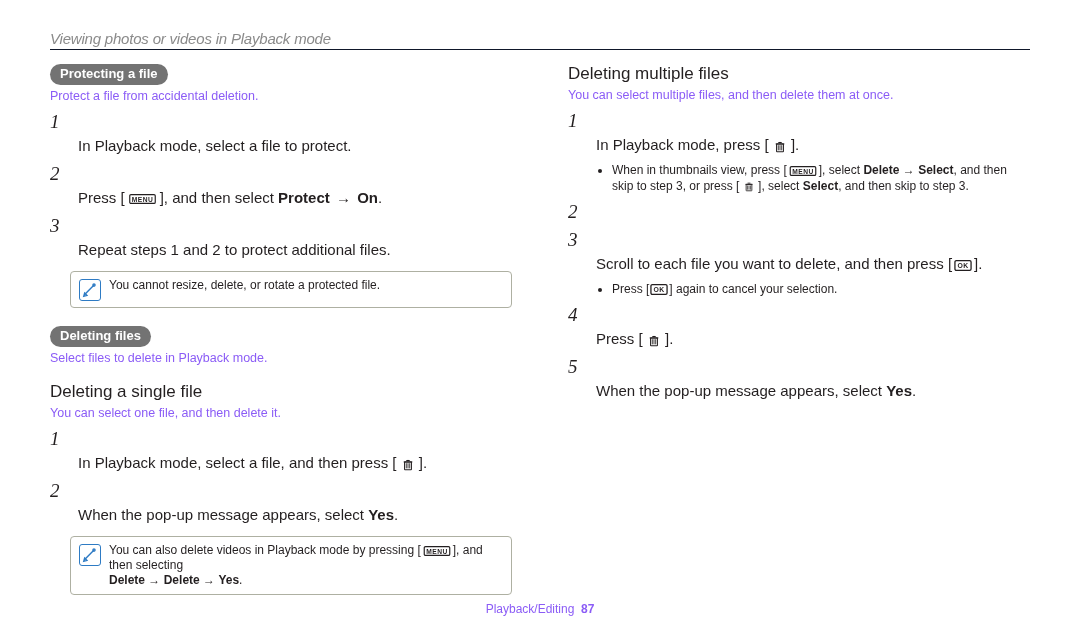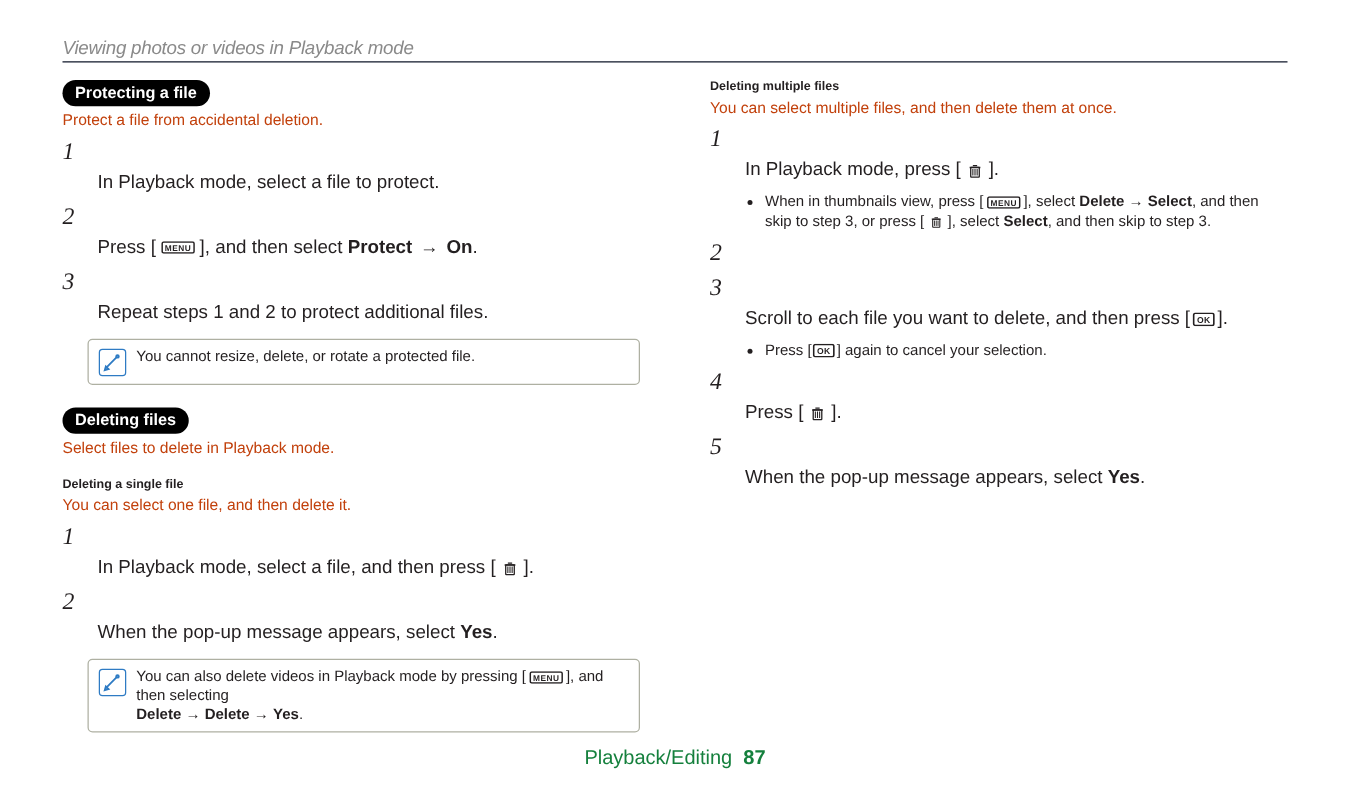--- a/index.html
+++ b/index.html
@@ -29,41 +29,41 @@
   }
   .columns {
     display: flex;
     gap: 56px;
   }
   .col {
     flex: 1 1 50%;
   }
   .pill {
     display: inline-block;
-    background: #000000;
+    background: #737373;
     color: #fff;
     font-size: 13px;
     font-weight: 700;
     padding: 2px 10px 3px 10px;
     border-radius: 12px;
     letter-spacing: 0;
     line-height: 16px;
   }
   .pill.mt {
     margin-top: 18px;
   }
   .desc {
     font-size: 12.5px;
-    color: #c2410c;
+    color: #8b5cf6;
     margin-top: 3px;
     line-height: 16px;
   }
   .subhead {
-    font-size: 10px;
-    font-weight: 700;
+    font-size: 17px;
+    font-weight: 400;
     margin-top: 16px;
   }
   .steps {
     margin: 7px 0 0 0;
     padding: 0;
     list-style: none;
   }
   .steps > li {
     display: flex;
     align-items: flex-start;
@@ -119,22 +119,22 @@
     background: #fff;
     margin-top: 1px;
   }
   .note-icon-wrap svg { stroke: #2e7bc4; stroke-width: 1.6; fill: none; }
   .footer {
     position: absolute;
     bottom: 14px;
     left: 0;
     right: 0;
     text-align: center;
-    font-size: 16px;
-    color: #15803d;
+    font-size: 12px;
+    color: #8b5cf6;
   }
   .footer b { font-weight: 700; }
   .key {
     display: inline-block;
     vertical-align: middle;
     margin: 0 1px;
   }
   .key svg { display: block; }
   .key.menu svg { height: 10px; }
   .key.trash svg { height: 13px; }

